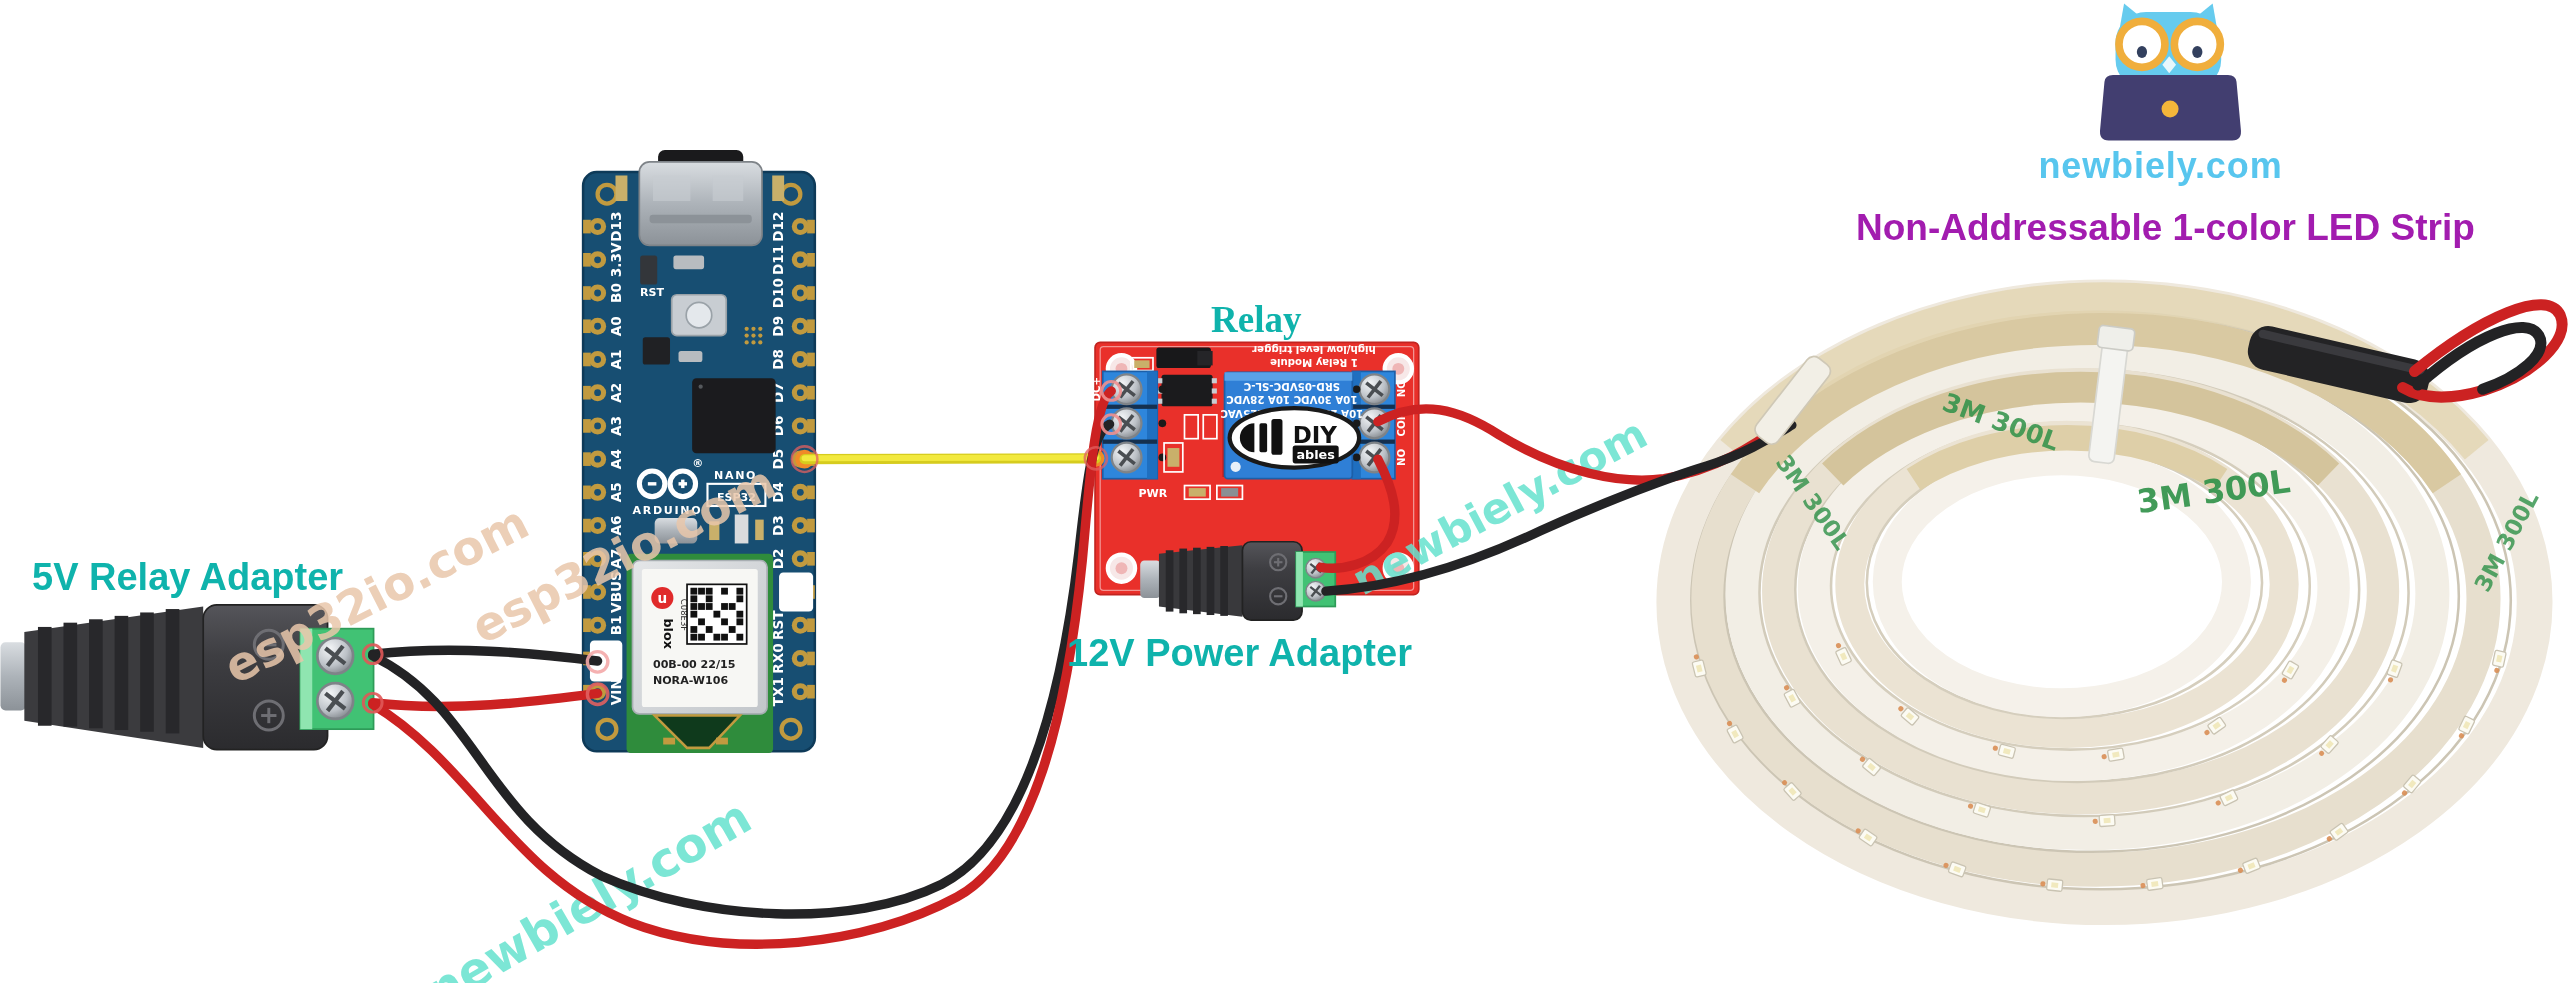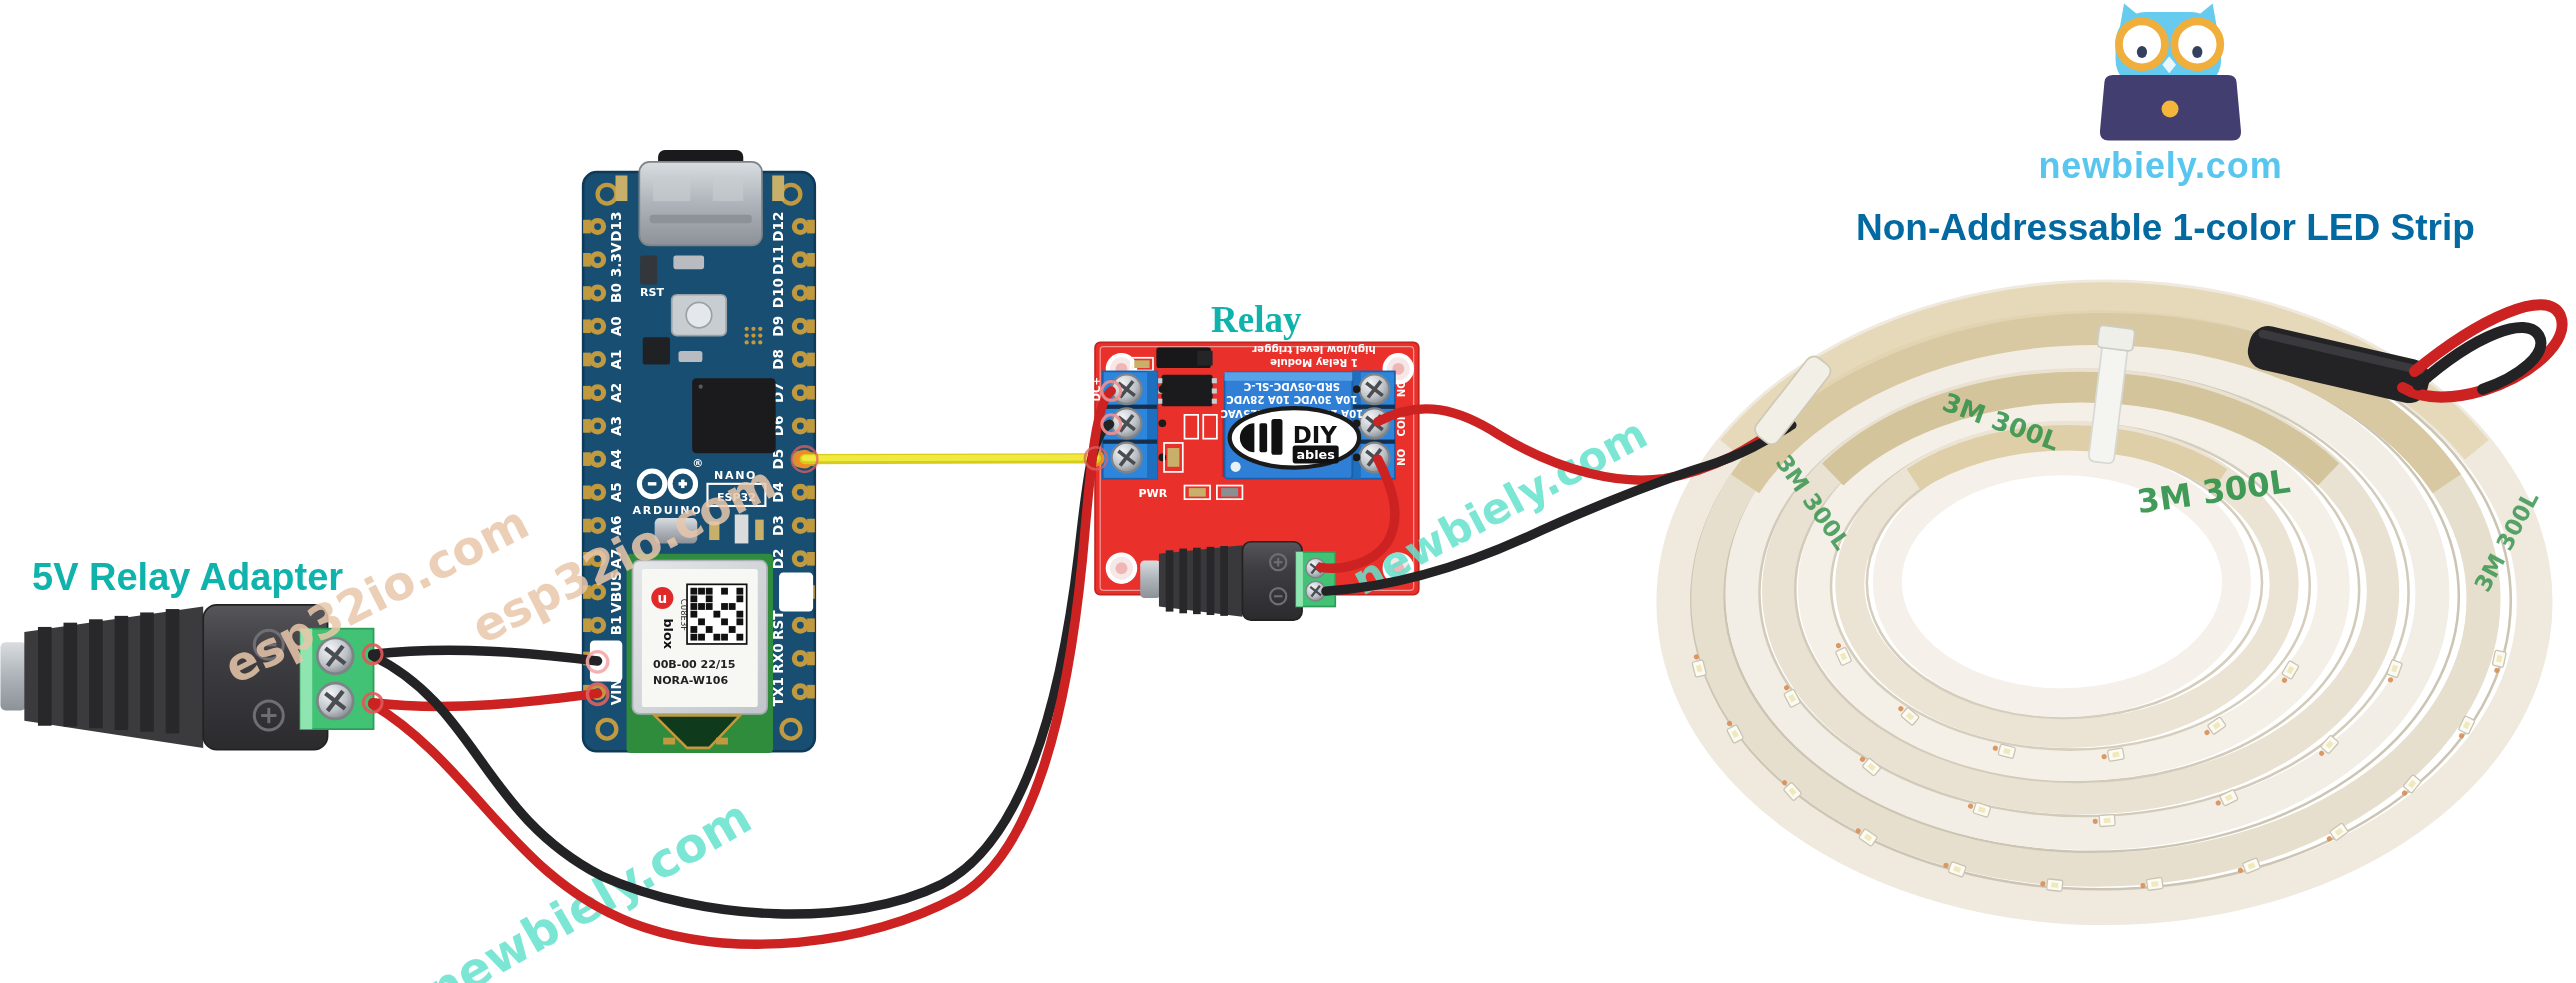--- a/index.html
+++ b/index.html
@@ -5,21 +5,21 @@
   html,body{margin:0;padding:0;background:#fff;}
   .canvas{position:relative;width:2576px;height:983px;background:#ffffff;overflow:hidden;
           font-family:"Liberation Sans","DejaVu Sans",sans-serif;}
   svg{position:absolute;left:0;top:0;}
   svg text{font-family:"DejaVu Sans","Liberation Sans",sans-serif;}
   .pinlbl{font-size:16px;font-weight:bold;fill:#ffffff;}
   .termlbl{font-size:12px;font-weight:bold;fill:#ffffff;}
   .silk{font-size:13px;font-weight:bold;fill:#ffffff;}
   .relaytxt{font-size:12px;font-weight:bold;fill:#ffffff;}
   .lbl{position:absolute;font-weight:bold;color:#0FB3AC;white-space:nowrap;font-size:38px;}
-  .lbl-sub{position:absolute;font-weight:bold;color:#0369a1;font-size:37px;text-align:left;white-space:nowrap;}
+  .lbl-sub{position:absolute;font-weight:bold;color:#a21caf;font-size:37px;text-align:left;white-space:nowrap;}
   .logo-text{position:absolute;font-weight:bold;color:#58C6EE;font-size:36px;text-align:center;letter-spacing:0.9px;}
 </style>
 </head>
 <body>
 
 <div class="canvas">
 
 <svg width="2576" height="983" viewBox="0 0 3023 1154">
   <defs>
     <radialGradient id="sg" cx="35%" cy="30%" r="75%">
@@ -643,17 +643,18 @@
     <circle cx="701" cy="815" r="12" stroke="#E06060" stroke-width="4" opacity="0.9"></circle>
     <circle cx="1304" cy="459" r="11" stroke="#F09090" stroke-width="3.5" opacity="0.9"></circle>
     <circle cx="1304" cy="498" r="11" stroke="#F09090" stroke-width="3.5" opacity="0.9"></circle>
     <circle cx="437" cy="768" r="11" stroke="#E05858" stroke-width="3.5" opacity="0.9"></circle>
     <circle cx="437" cy="825" r="11" stroke="#E05858" stroke-width="3.5" opacity="0.9"></circle>
   </g>
 </svg>
 
 <div class="lbl" style="left:32px;top:556px;">5V Relay Adapter</div>
 <div class="lbl" style="left:1211px;top:298px;font-size:37px;font-family:Liberation Serif, serif;">Relay</div>
+<div class="lbl" style="left:1067px;top:632px;">12V Power Adapter</div>
 <div class="lbl-sub" style="left:1856px;top:207px;width:607px;">Non-Addressable 1-color LED Strip</div>
 <div class="logo-text" style="left:2024px;top:145px;width:273px;">newbiely.com</div>
 
 </div>
 
 
 </body></html>

